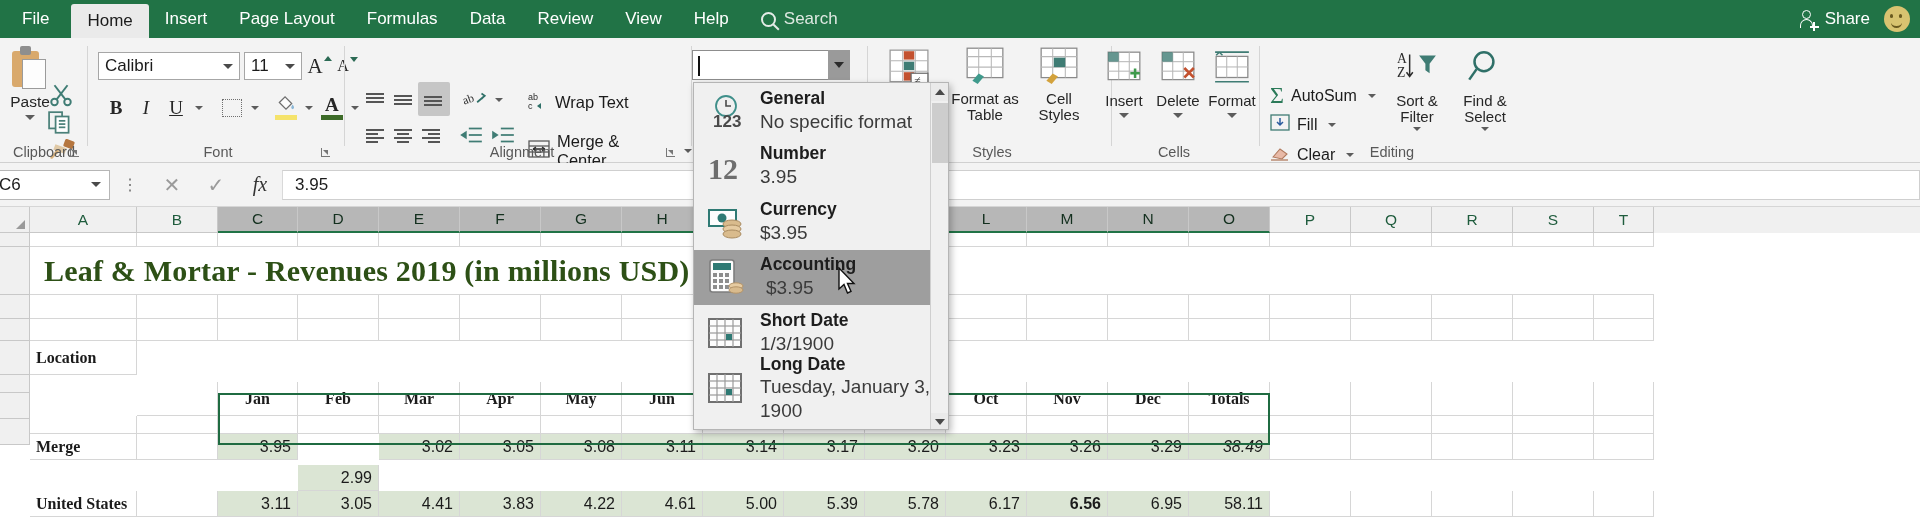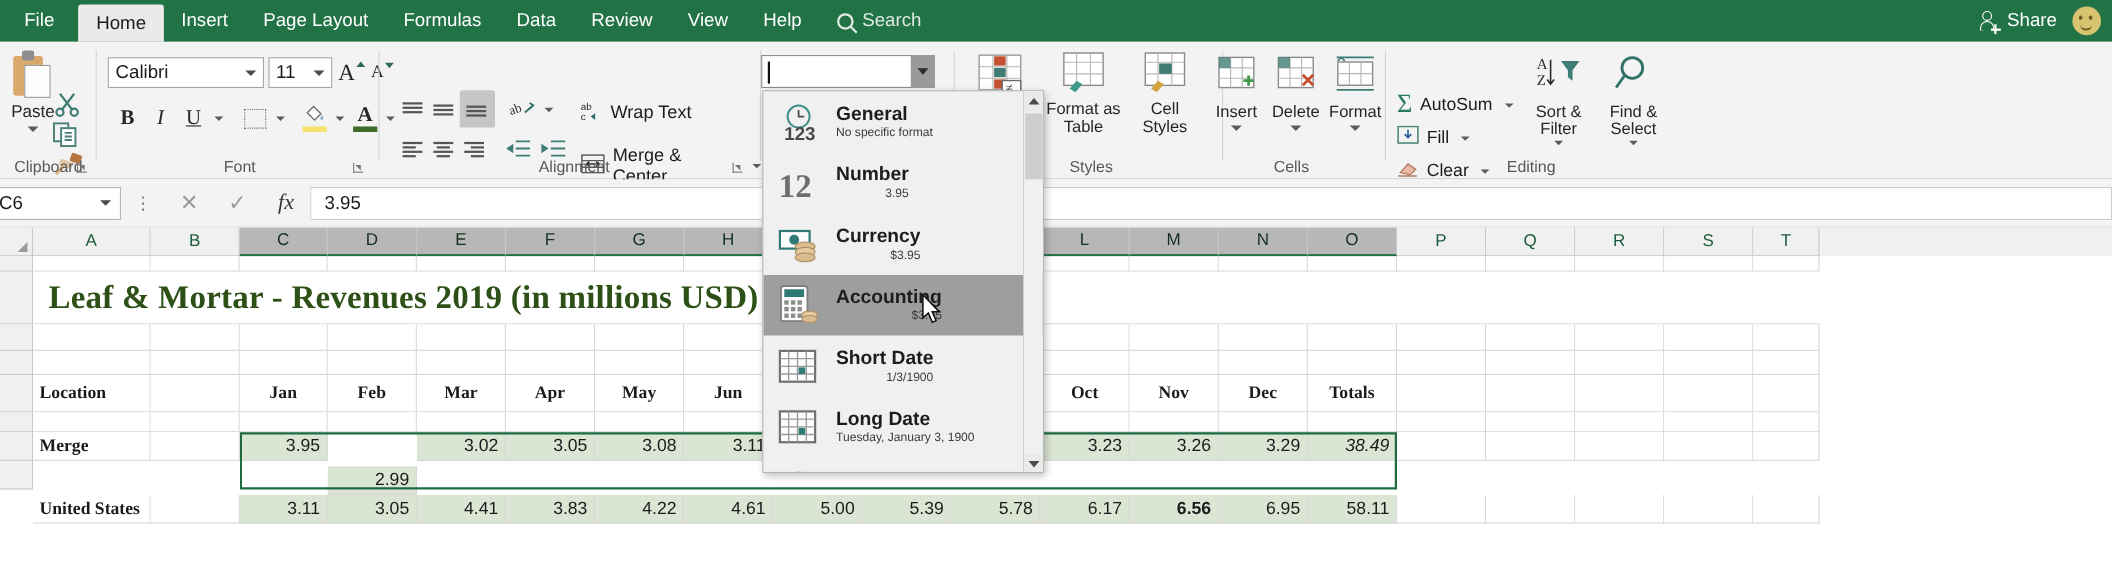--- a/index.html
+++ b/index.html
@@ -208,21 +208,21 @@
     box-shadow: 2px 3px 7px rgba(0,0,0,.28); z-index: 60;
     overflow: hidden;
   }
   .nd-item {
     position: relative; height: 55.5px; display: flex; align-items: center;
     padding-left: 12px; gap: 14px; cursor: pointer;
   }
   .nd-item.hl { background: #9e9e9e; }
   .nd-txt { display: flex; flex-direction: column; justify-content: center; }
   .nd-name { font-size: 17.5px; font-weight: 700; color: #1d1d1d; line-height: 1.25; }
-  .nd-sample { font-size: 11px; color: #3b3b3b; line-height: 1.25; text-align: right; }
+  .nd-sample { font-size: 19px; color: #3b3b3b; line-height: 1.25; }
   .nd-ico { width: 40px; height: 40px; position: relative; flex: 0 0 40px; }
   .nd-scroll {
     position: absolute; right: 0; top: 0; width: 18px; height: 348px;
     background: #f0f0f0; border-left: 1px solid #cfcfcf;
   }
   .nd-scroll .upbtn, .nd-scroll .dnbtn {
     position: absolute; left: 0; width: 18px; height: 18px; background: #eaeaea;
     display: flex; align-items: center; justify-content: center; cursor: pointer;
   }
   .nd-scroll .upbtn { top: 0; }
@@ -306,21 +306,21 @@
     border-bottom: 1px solid #c8c8c8; cursor: pointer;
   }
   .gridarea { position: absolute; left: 30px; top: 26px; }
   .grow { display: flex; }
   .gc {
     border-right: 1px solid #d6d6d6; border-bottom: 1px solid #d6d6d6;
     display: flex; align-items: center; font-size: 16px; color: #1b1b1b;
     padding: 0 6px; overflow: hidden; white-space: nowrap; background: #fff;
   }
   .gc.r { justify-content: flex-end; }
-  .gc.c { justify-content: center; }
+  .gc.c { justify-content: center; margin-top: 41px; }
   .gc.bold { font-weight: 700; }
   .title-cell {
     font-family: "Liberation Serif", serif; font-weight: 700;
     font-size: 30px; color: #2d5016; letter-spacing: .2px;
     background: #fff; display: flex; align-items: center; padding-left: 14px;
     border-bottom: 1px solid #d6d6d6;
   }
   .shaded { background: #dbe5d4; }
 </style>
 </head>

